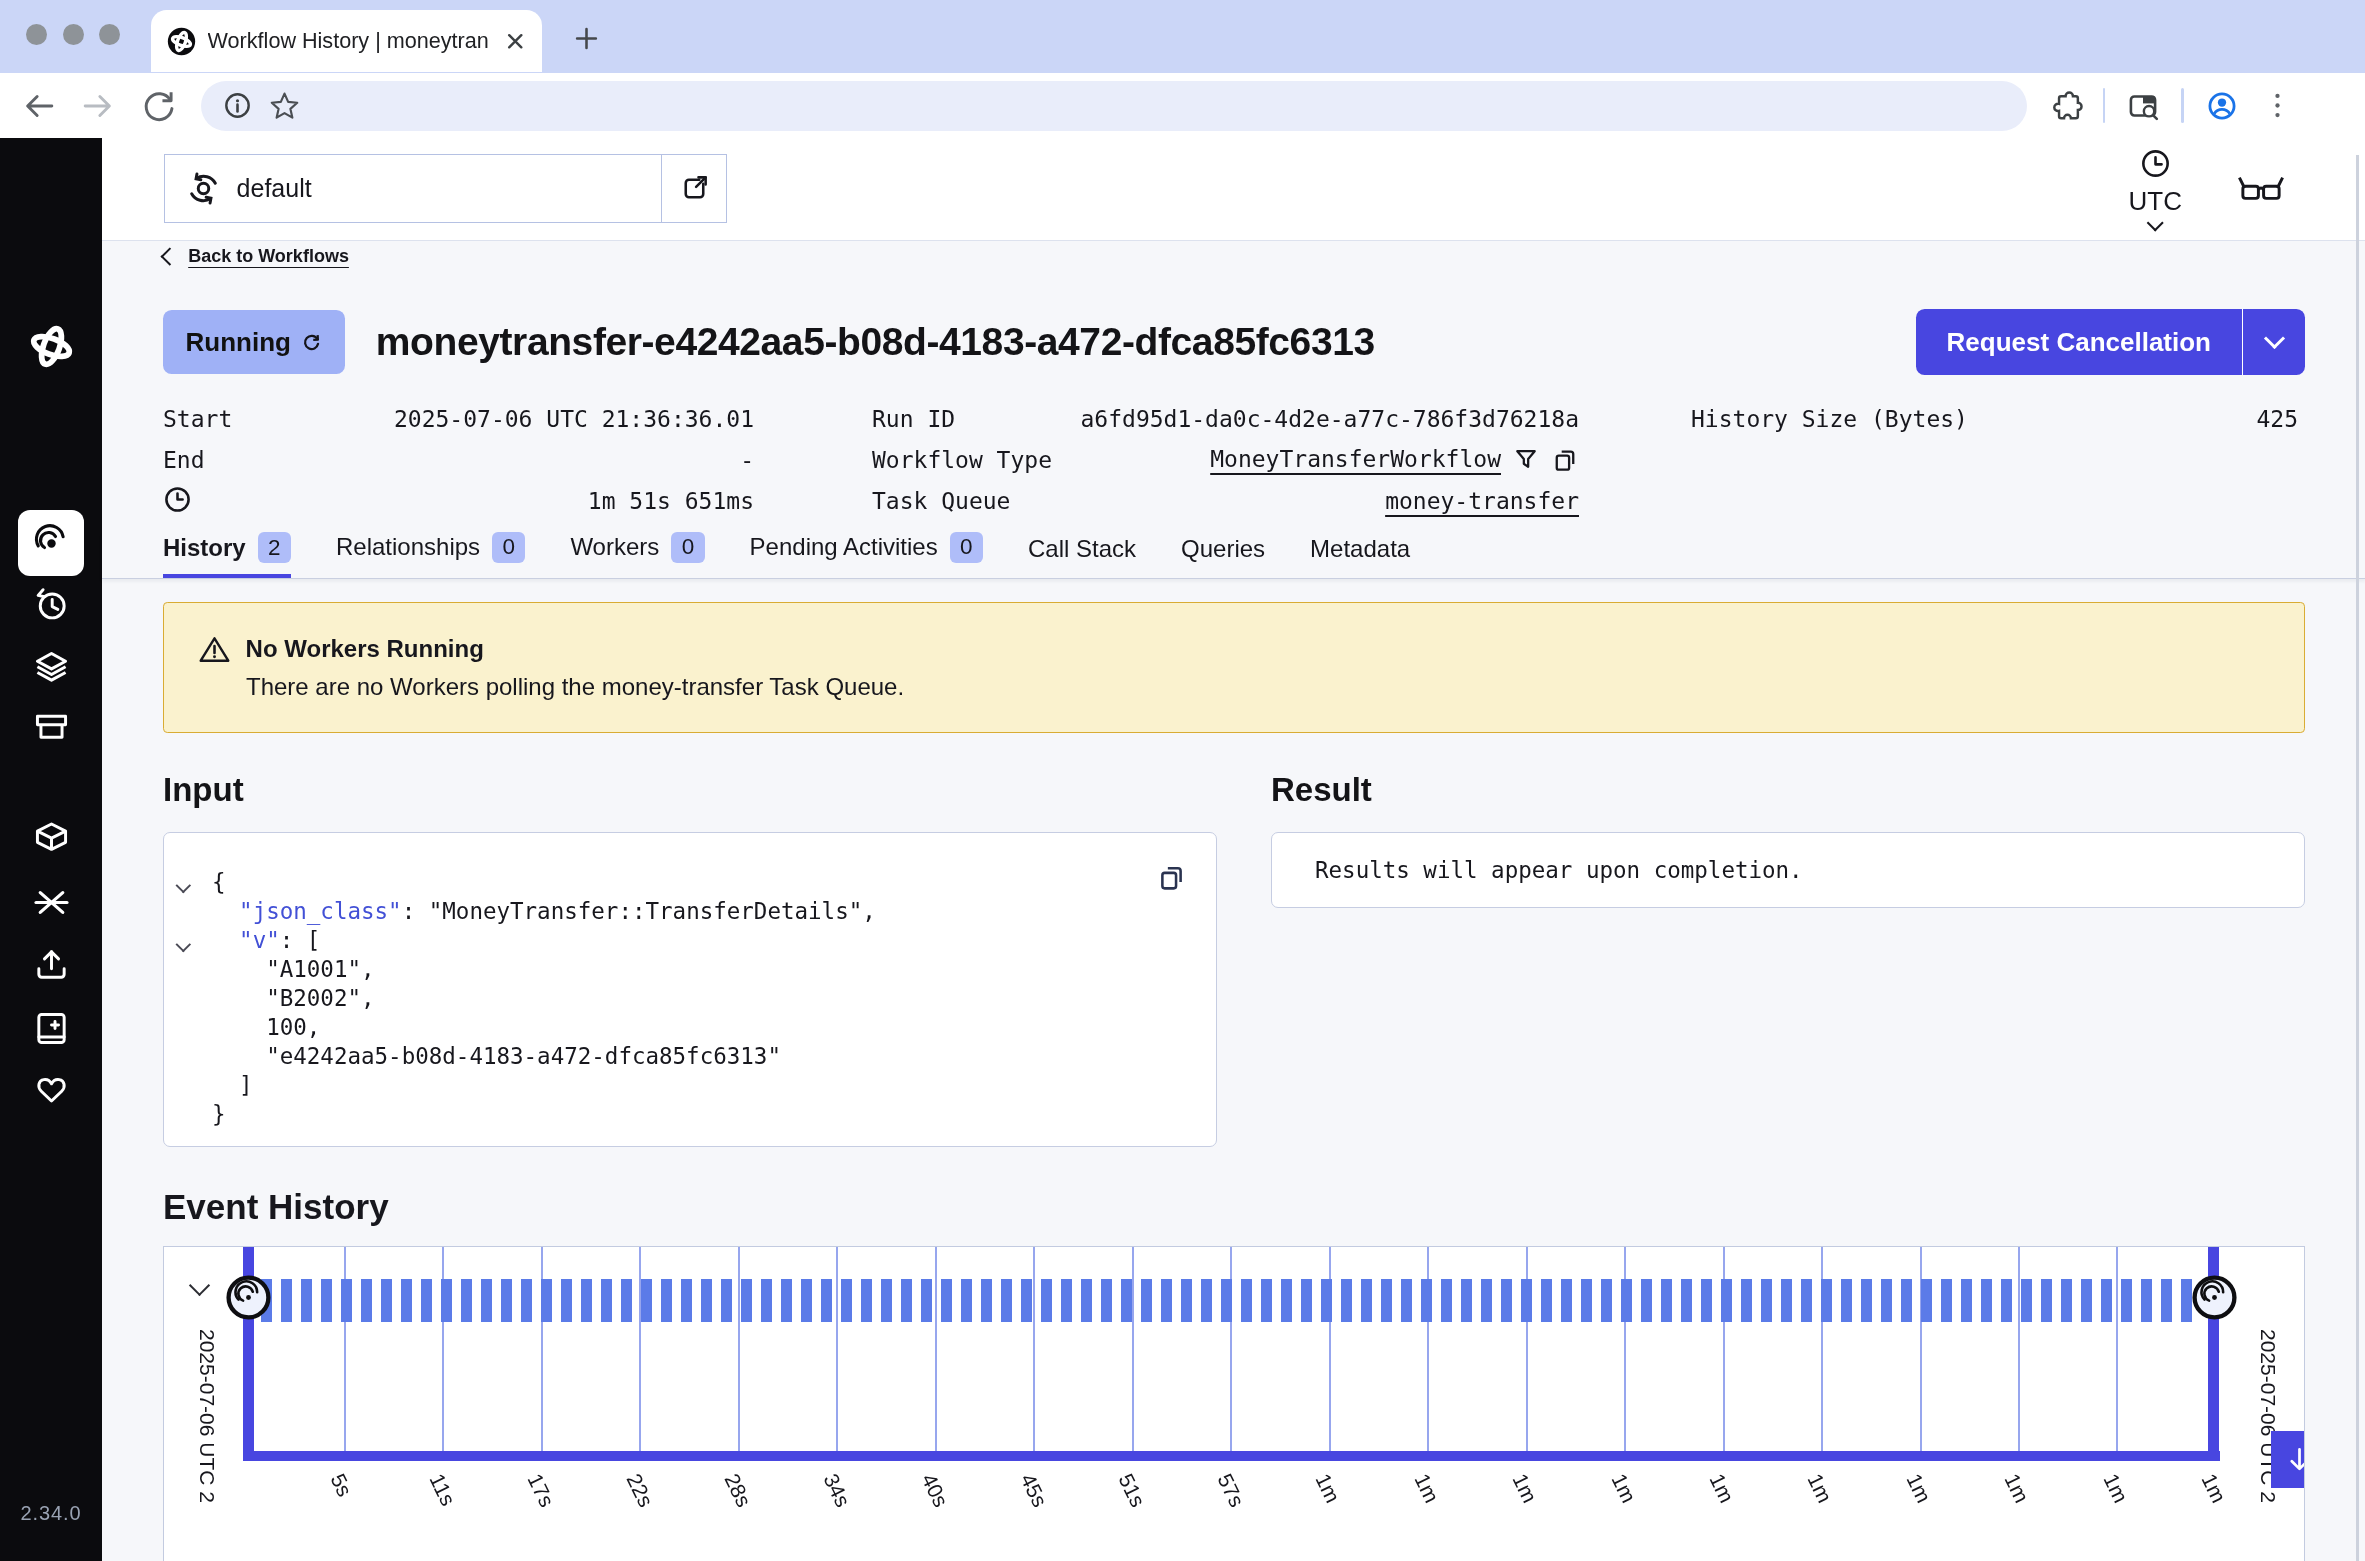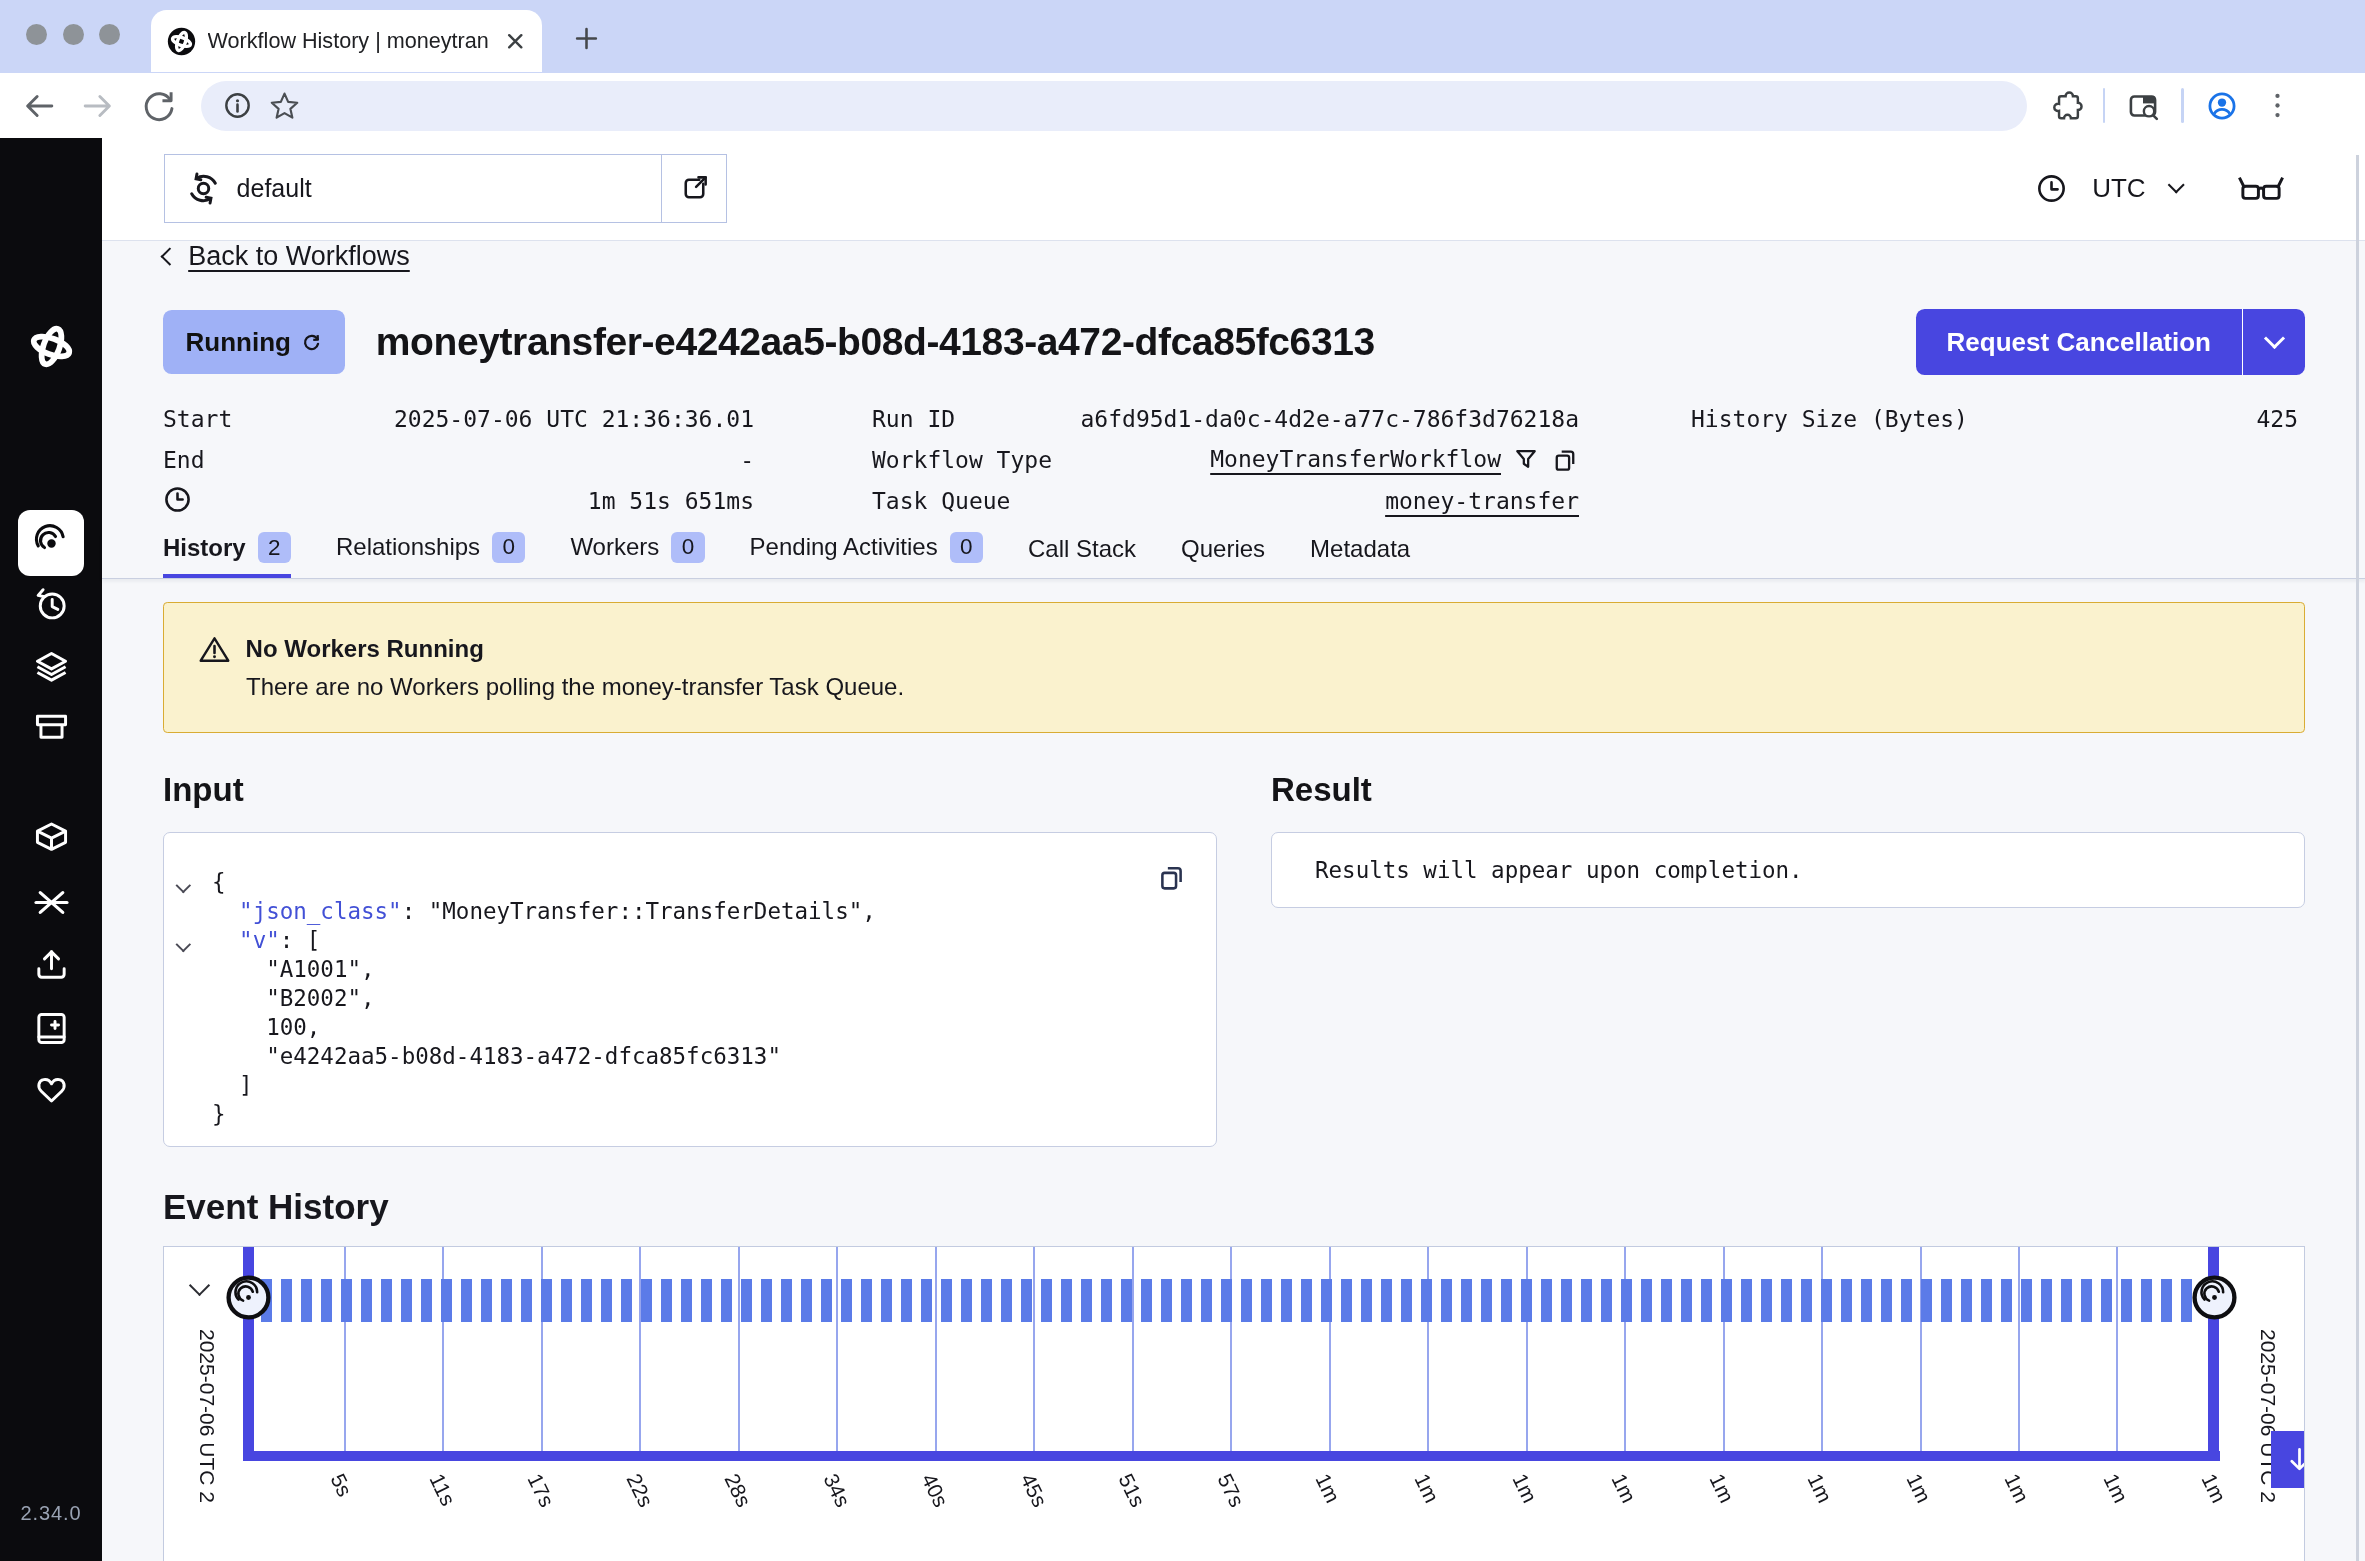--- a/index.html
+++ b/index.html
@@ -27,27 +27,27 @@
   .tile{width:66px;height:66px;background:#fff;border-radius:12px;display:flex;align-items:center;justify-content:center;}
   .version{position:absolute;bottom:36px;width:102px;text-align:center;color:#99A2B2;font-size:20px;letter-spacing:0.9px;}
   .content{position:relative;flex:1;background:#F6F7FA;}
   .scrollline{position:absolute;top:17.3px;right:7px;bottom:0;width:2.6px;background:#CDD2DD;z-index:9;}
 
   .appheader{position:absolute;top:0;left:0;right:0;height:102px;background:#fff;border-bottom:1.7px solid #DDE2EE;z-index:3;}
   .nsbox{position:absolute;left:62px;top:15.6px;height:69px;display:flex;border:1.7px solid #B5C1E3;background:#fff;box-sizing:border-box;}
   .nsmain{display:flex;align-items:center;gap:15.6px;padding:0 21px;width:497px;box-sizing:border-box;border-right:1.7px solid #B5C1E3;font-size:25px;}
   .nsext{width:64px;display:flex;align-items:center;justify-content:center;}
   .hdr-right{position:absolute;right:78px;top:15.6px;height:69px;display:flex;align-items:center;gap:52px;}
-  .tzpick{display:flex;align-items:center;gap:24px;font-size:26px;}
+  .tzpick{display:flex;align-items:center;gap:6px;font-size:26px;flex-direction:column;}
 
   .page{position:relative;margin-top:102px;padding:0 61px;}
 
   
   .back{margin-top:52px;display:flex;align-items:center;gap:12px;height:33px;}
-  .back a{font-size:27px;font-weight:400;color:#17171d;text-decoration:underline;text-underline-offset:5.2px;}
+  .back a{font-size:18px;font-weight:700;color:#17171d;text-decoration:underline;text-underline-offset:5.2px;}
   .chev{display:inline-block;border-right:2.6px solid #17171d;border-bottom:2.6px solid #17171d;}
   .chev.l{width:11.2px;height:11.2px;transform:rotate(135deg);}
   .chev.d{width:10.4px;height:10.4px;transform:rotate(45deg);}
   .chev.white{border-color:#fff;border-width:3px;width:12px;height:12px;}
 
   
   .titlerow{margin-top:36px;display:flex;align-items:center;}
   .badge-running{height:64px;padding:0 22.5px;border-radius:8.6px;background:#9FB1F6;display:flex;align-items:center;gap:10.4px;font-size:26px;font-weight:600;color:#111;}
   .wf-title{margin-left:31px;font-size:39px;font-weight:700;letter-spacing:-0.4px;color:#141417;flex:1;white-space:nowrap;}
   .cancelbtn{display:flex;height:66px;border-radius:8.6px;overflow:hidden;background:#4846E0;color:#fff;}

